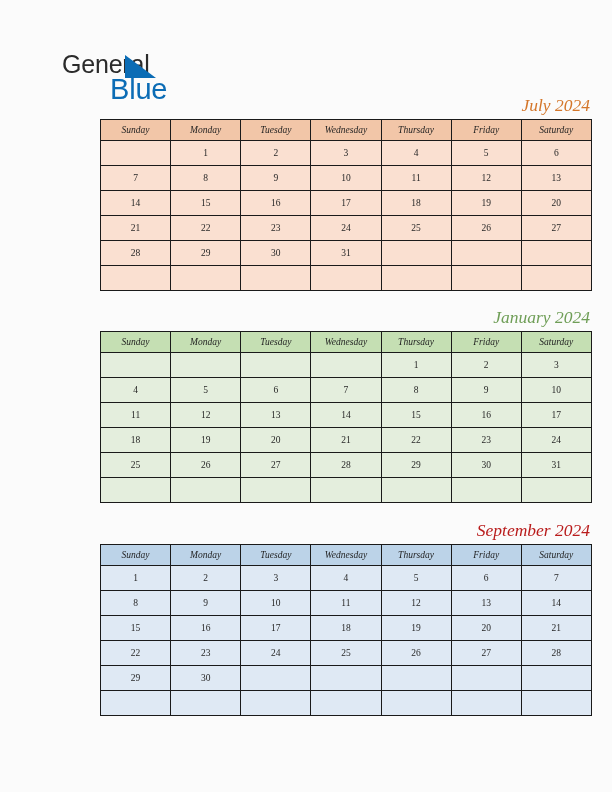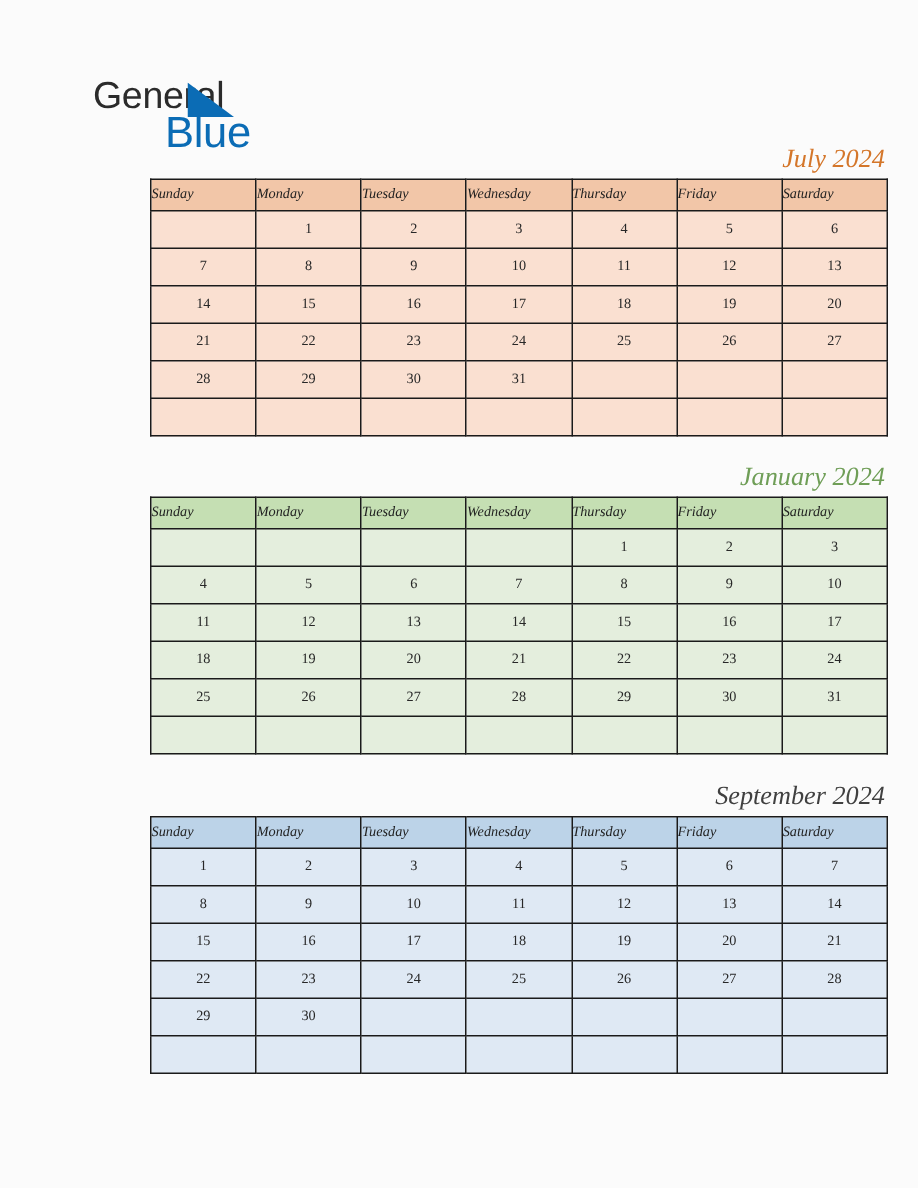--- a/index.html
+++ b/index.html
@@ -87,21 +87,21 @@
   table.cal col { width: 70.14px; }
 
   table.cal th {
     height: 20px;
     border: 1px solid #1a1a1a;
     font-family: "Liberation Serif", serif;
     font-style: italic;
     font-weight: normal;
     font-size: 9.5px;
     color: #1f1f1f;
-    text-align: left;
+    text-align: center;
     padding: 0;
   }
   table.cal td {
     height: 24px;
     border: 1px solid #1a1a1a;
     font-family: "Liberation Serif", serif;
     font-size: 9.5px;
     color: #272727;
     text-align: center;
     vertical-align: middle;
@@ -112,21 +112,21 @@
   #block-july .month-title { color: #d4762a; }
   #block-july table.cal th { background: #f2c6a8; }
   #block-july table.cal td { background: #fae0d1; }
 
   
   #block-august .month-title { color: #6f9e57; }
   #block-august table.cal th { background: #c5dfb3; }
   #block-august table.cal td { background: #e4eedd; }
 
   
-  #block-september .month-title { color: #404040; }
+  #block-september .month-title { color: #b91c1c; }
   #block-september table.cal th { background: #bcd3e8; }
   #block-september table.cal td { background: #dfe9f4; }
 </style>
 </head>
 <body>
 
 <div class="page">
 
   <div class="logo">
     <span class="logo-general">General</span>

